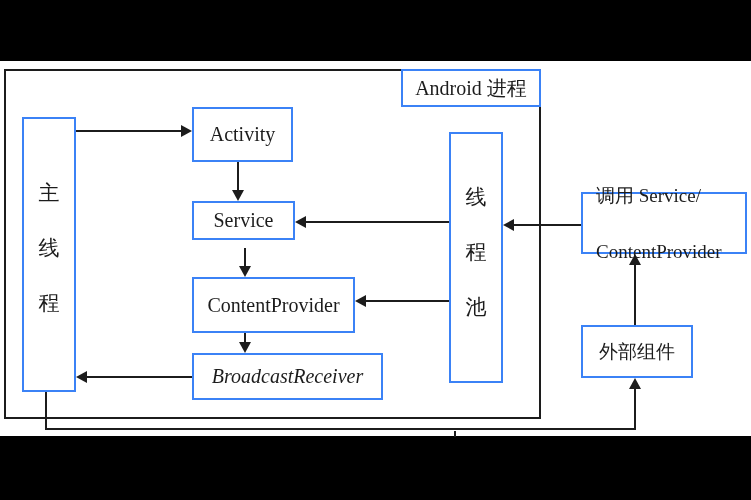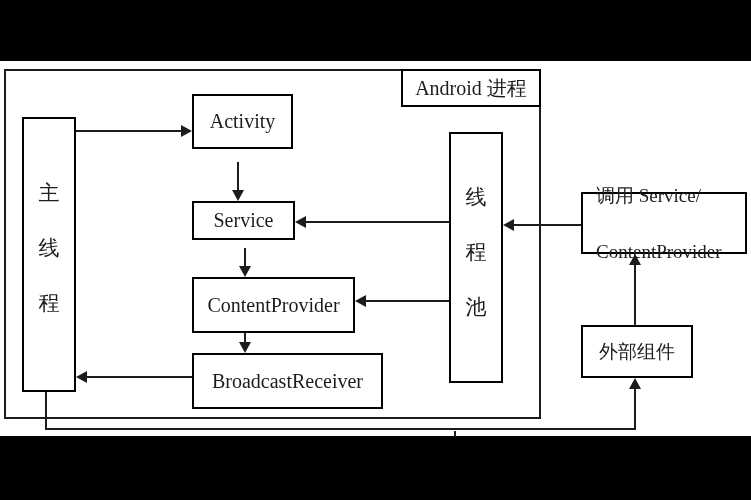--- a/index.html
+++ b/index.html
@@ -5,21 +5,21 @@
   html,body{margin:0;padding:0;}
   body{
     width:751px;height:500px;position:relative;overflow:hidden;
     background:#ffffff;
     font-family:"Liberation Serif","DejaVu Serif",serif;
     color:#1c1c1c;
   }
   .abs{position:absolute;box-sizing:border-box;}
   .bar{left:0;width:751px;background:#000000;}
   .box{
-    background:#ffffff;border:2px solid #000000;
+    background:#ffffff;border:2px solid #3b82f6;
     display:flex;align-items:center;justify-content:center;
     font-size:20px;color:#1c1c1c;
   }
   .vbox{flex-direction:column;font-size:21px;}
   .vbox span{line-height:21px;}
   .line{background:#1c1c1c;}
   .ah{width:0;height:0;}
   .ah-right{border-top:6px solid transparent;border-bottom:6px solid transparent;border-left:11px solid #1c1c1c;}
   .ah-left {border-top:6px solid transparent;border-bottom:6px solid transparent;border-right:11px solid #1c1c1c;}
   .ah-down {border-left:6px solid transparent;border-right:6px solid transparent;border-top:11px solid #1c1c1c;}
@@ -37,33 +37,33 @@
 <div class="abs box" style="left:401px;top:69px;width:140px;height:38px;">
   <span>Android 进程</span>
 </div>
 
 <div class="abs box vbox" style="left:22px;top:117px;width:54px;height:275px;gap:34px;padding-bottom:13px;">
   <span>主</span>
   <span>线</span>
   <span>程</span>
 </div>
 
-<div class="abs box" style="left:192px;top:94px;width:101px;height:55px;">
+<div class="abs box" style="left:192px;top:107px;width:101px;height:55px;">
   <span>Activity</span>
 </div>
 
 <div class="abs box" style="left:192px;top:201px;width:103px;height:39px;">
   <span>Service</span>
 </div>
 
 <div class="abs box" style="left:192px;top:277px;width:163px;height:56px;">
   <span>ContentProvider</span>
 </div>
 
-<div class="abs box" style="left:192px;top:353px;width:191px;height:56px;">
+<div class="abs box" style="left:192px;top:353px;width:191px;height:47px;font-style:italic;">
   <span>BroadcastReceiver</span>
 </div>
 
 <div class="abs box vbox" style="left:449px;top:132px;width:54px;height:251px;gap:34px;padding-bottom:11px;">
   <span>线</span>
   <span>程</span>
   <span>池</span>
 </div>
 
 <div class="abs box twoline" style="left:581px;top:192px;width:166px;height:62px;gap:29px;">

